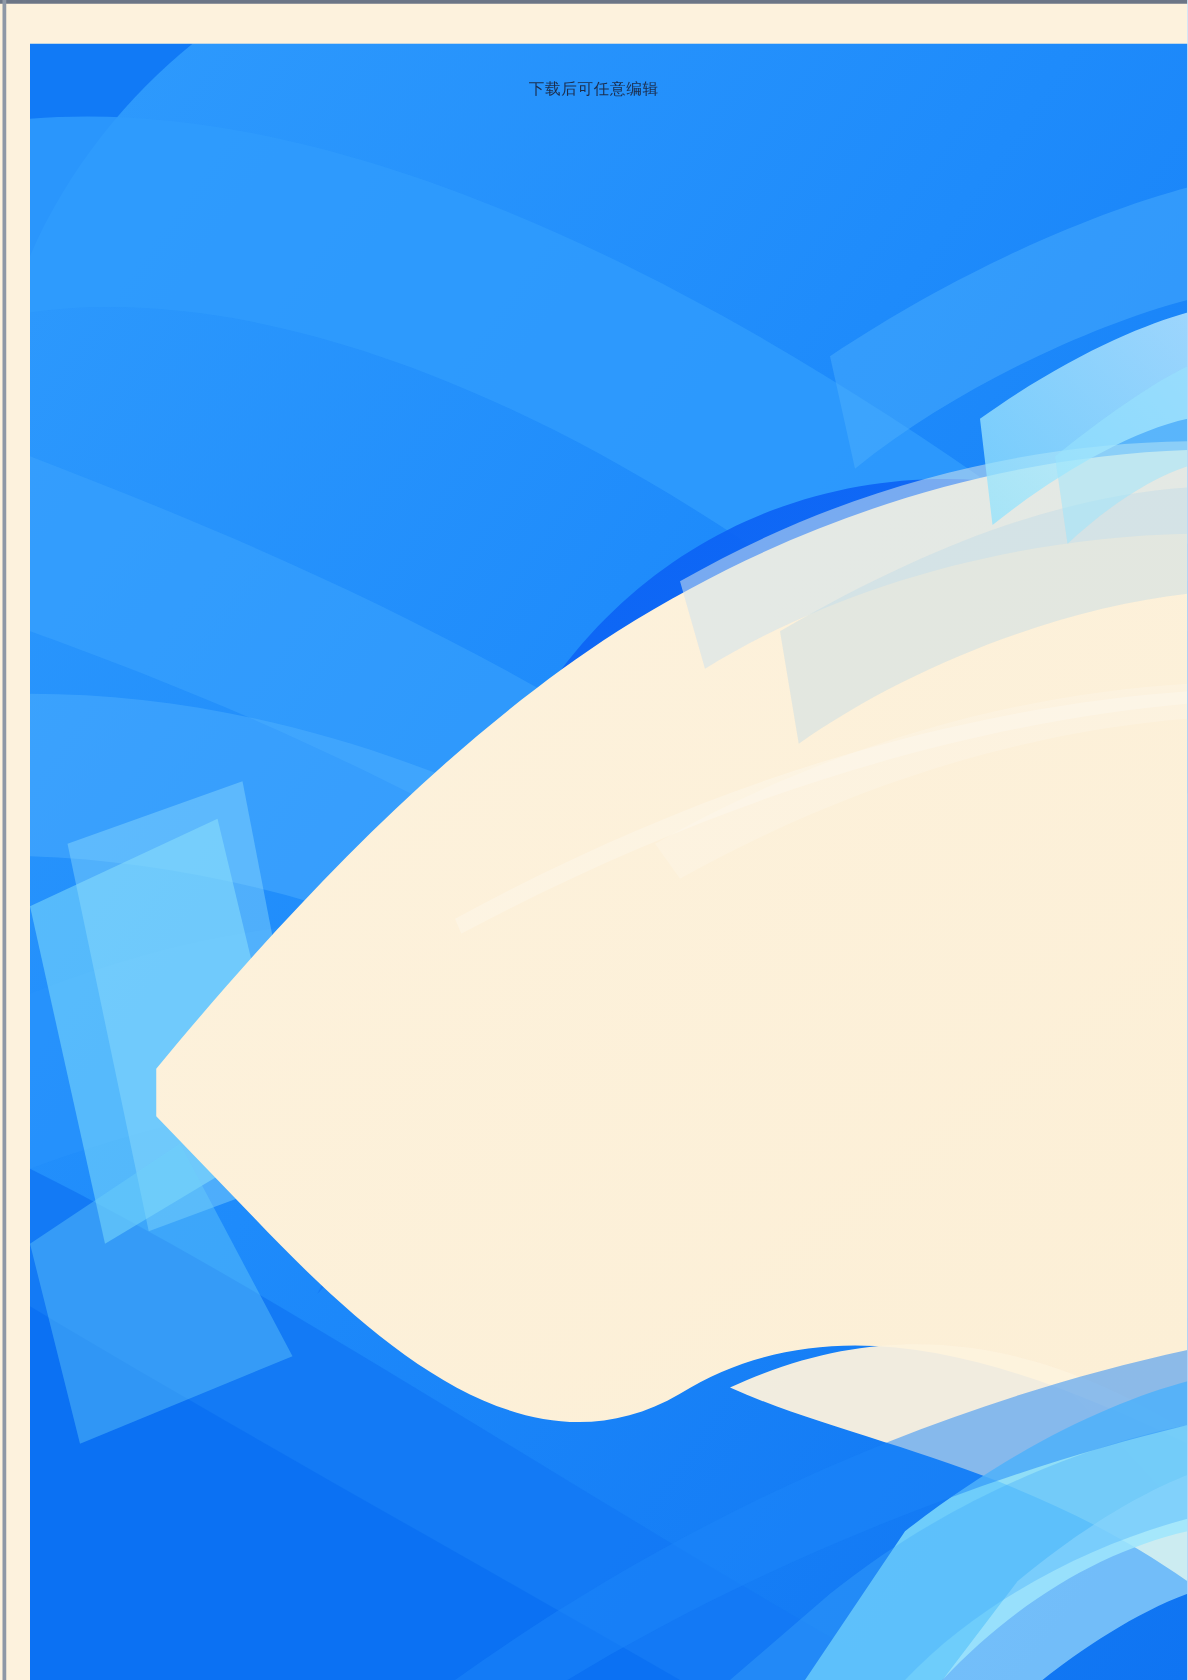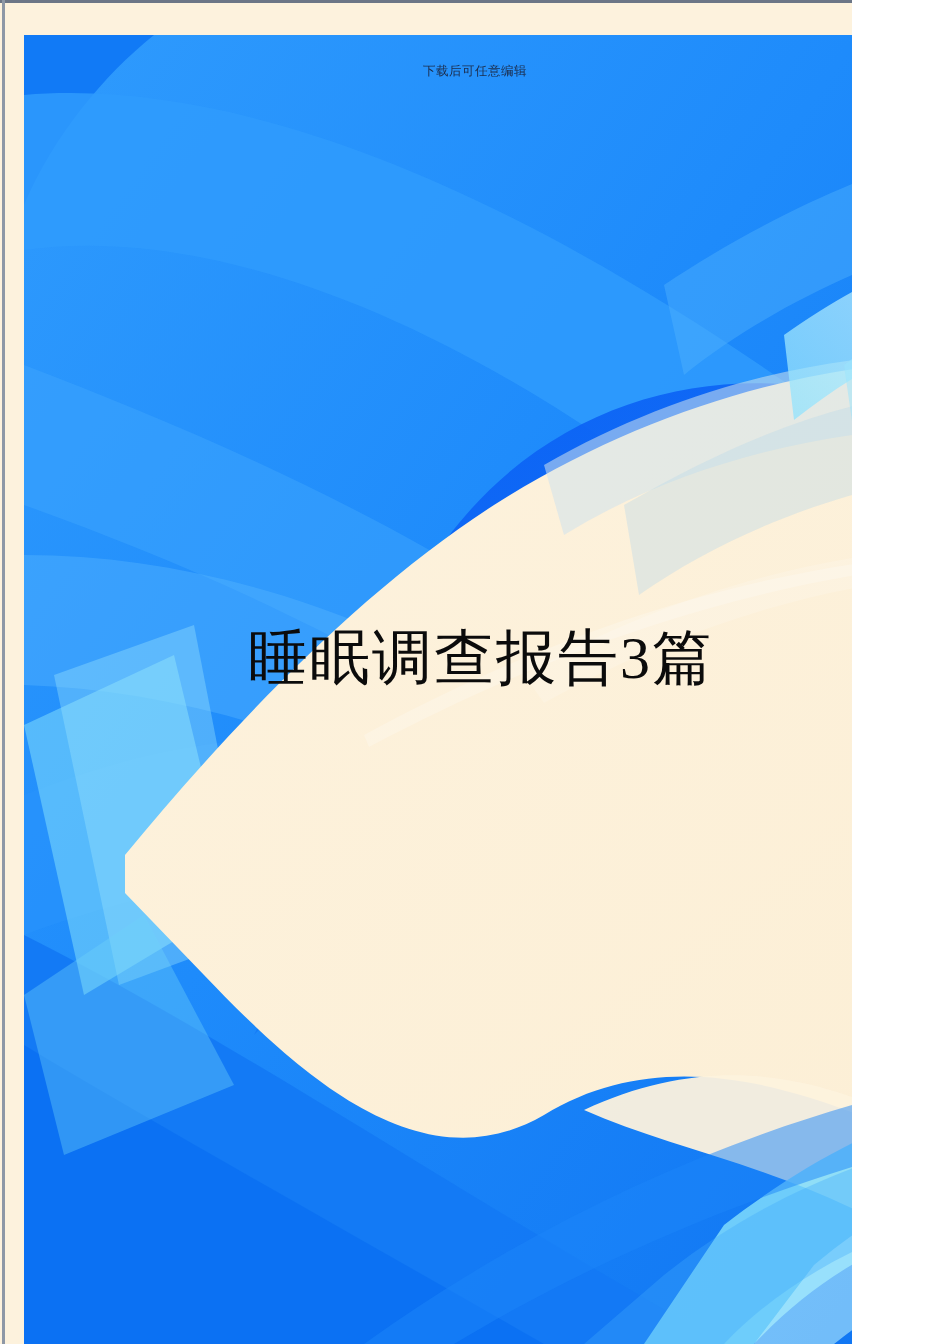--- a/index.html
+++ b/index.html
@@ -2,21 +2,21 @@
 <html><head>
 <meta charset="utf-8">
 <style>
   html, body {
     margin: 0;
     padding: 0;
     background: #ffffff;
   }
   #page {
     position: relative;
-    width: 852px;
+    width: 950px;
     height: 1344px;
     background: var(--cream, #fdf2dd);
     overflow: hidden;
     font-family: "Liberation Serif", "DejaVu Serif", serif;
     box-sizing: border-box;
   }
   
   .page-rule-top {
     position: absolute;
     left: 0; top: 0;
@@ -156,15 +156,14 @@
       <path d="M340,1309 C520,1180 720,1090 926,1045 L926,1105 C740,1150 560,1230 430,1309 Z" fill="#1b86fa" opacity="0.5"></path>
 
       <path d="M500,640 C640,560 790,520 926,512 L926,540 C800,550 660,590 520,668 Z" fill="#ffffff" opacity="0.16"></path>
 
       <path d="M340,700 C560,580 760,530 926,518 L926,528 C770,542 570,592 345,712 Z" fill="#ffffff" opacity="0.22"></path>
     </svg>
   </div>
 
   <div class="header-note">下载后可任意编辑</div>
 
-  <div class="doc-title">睡眠调查报告3篇</div>
 
 </div>
 
 </body></html>

